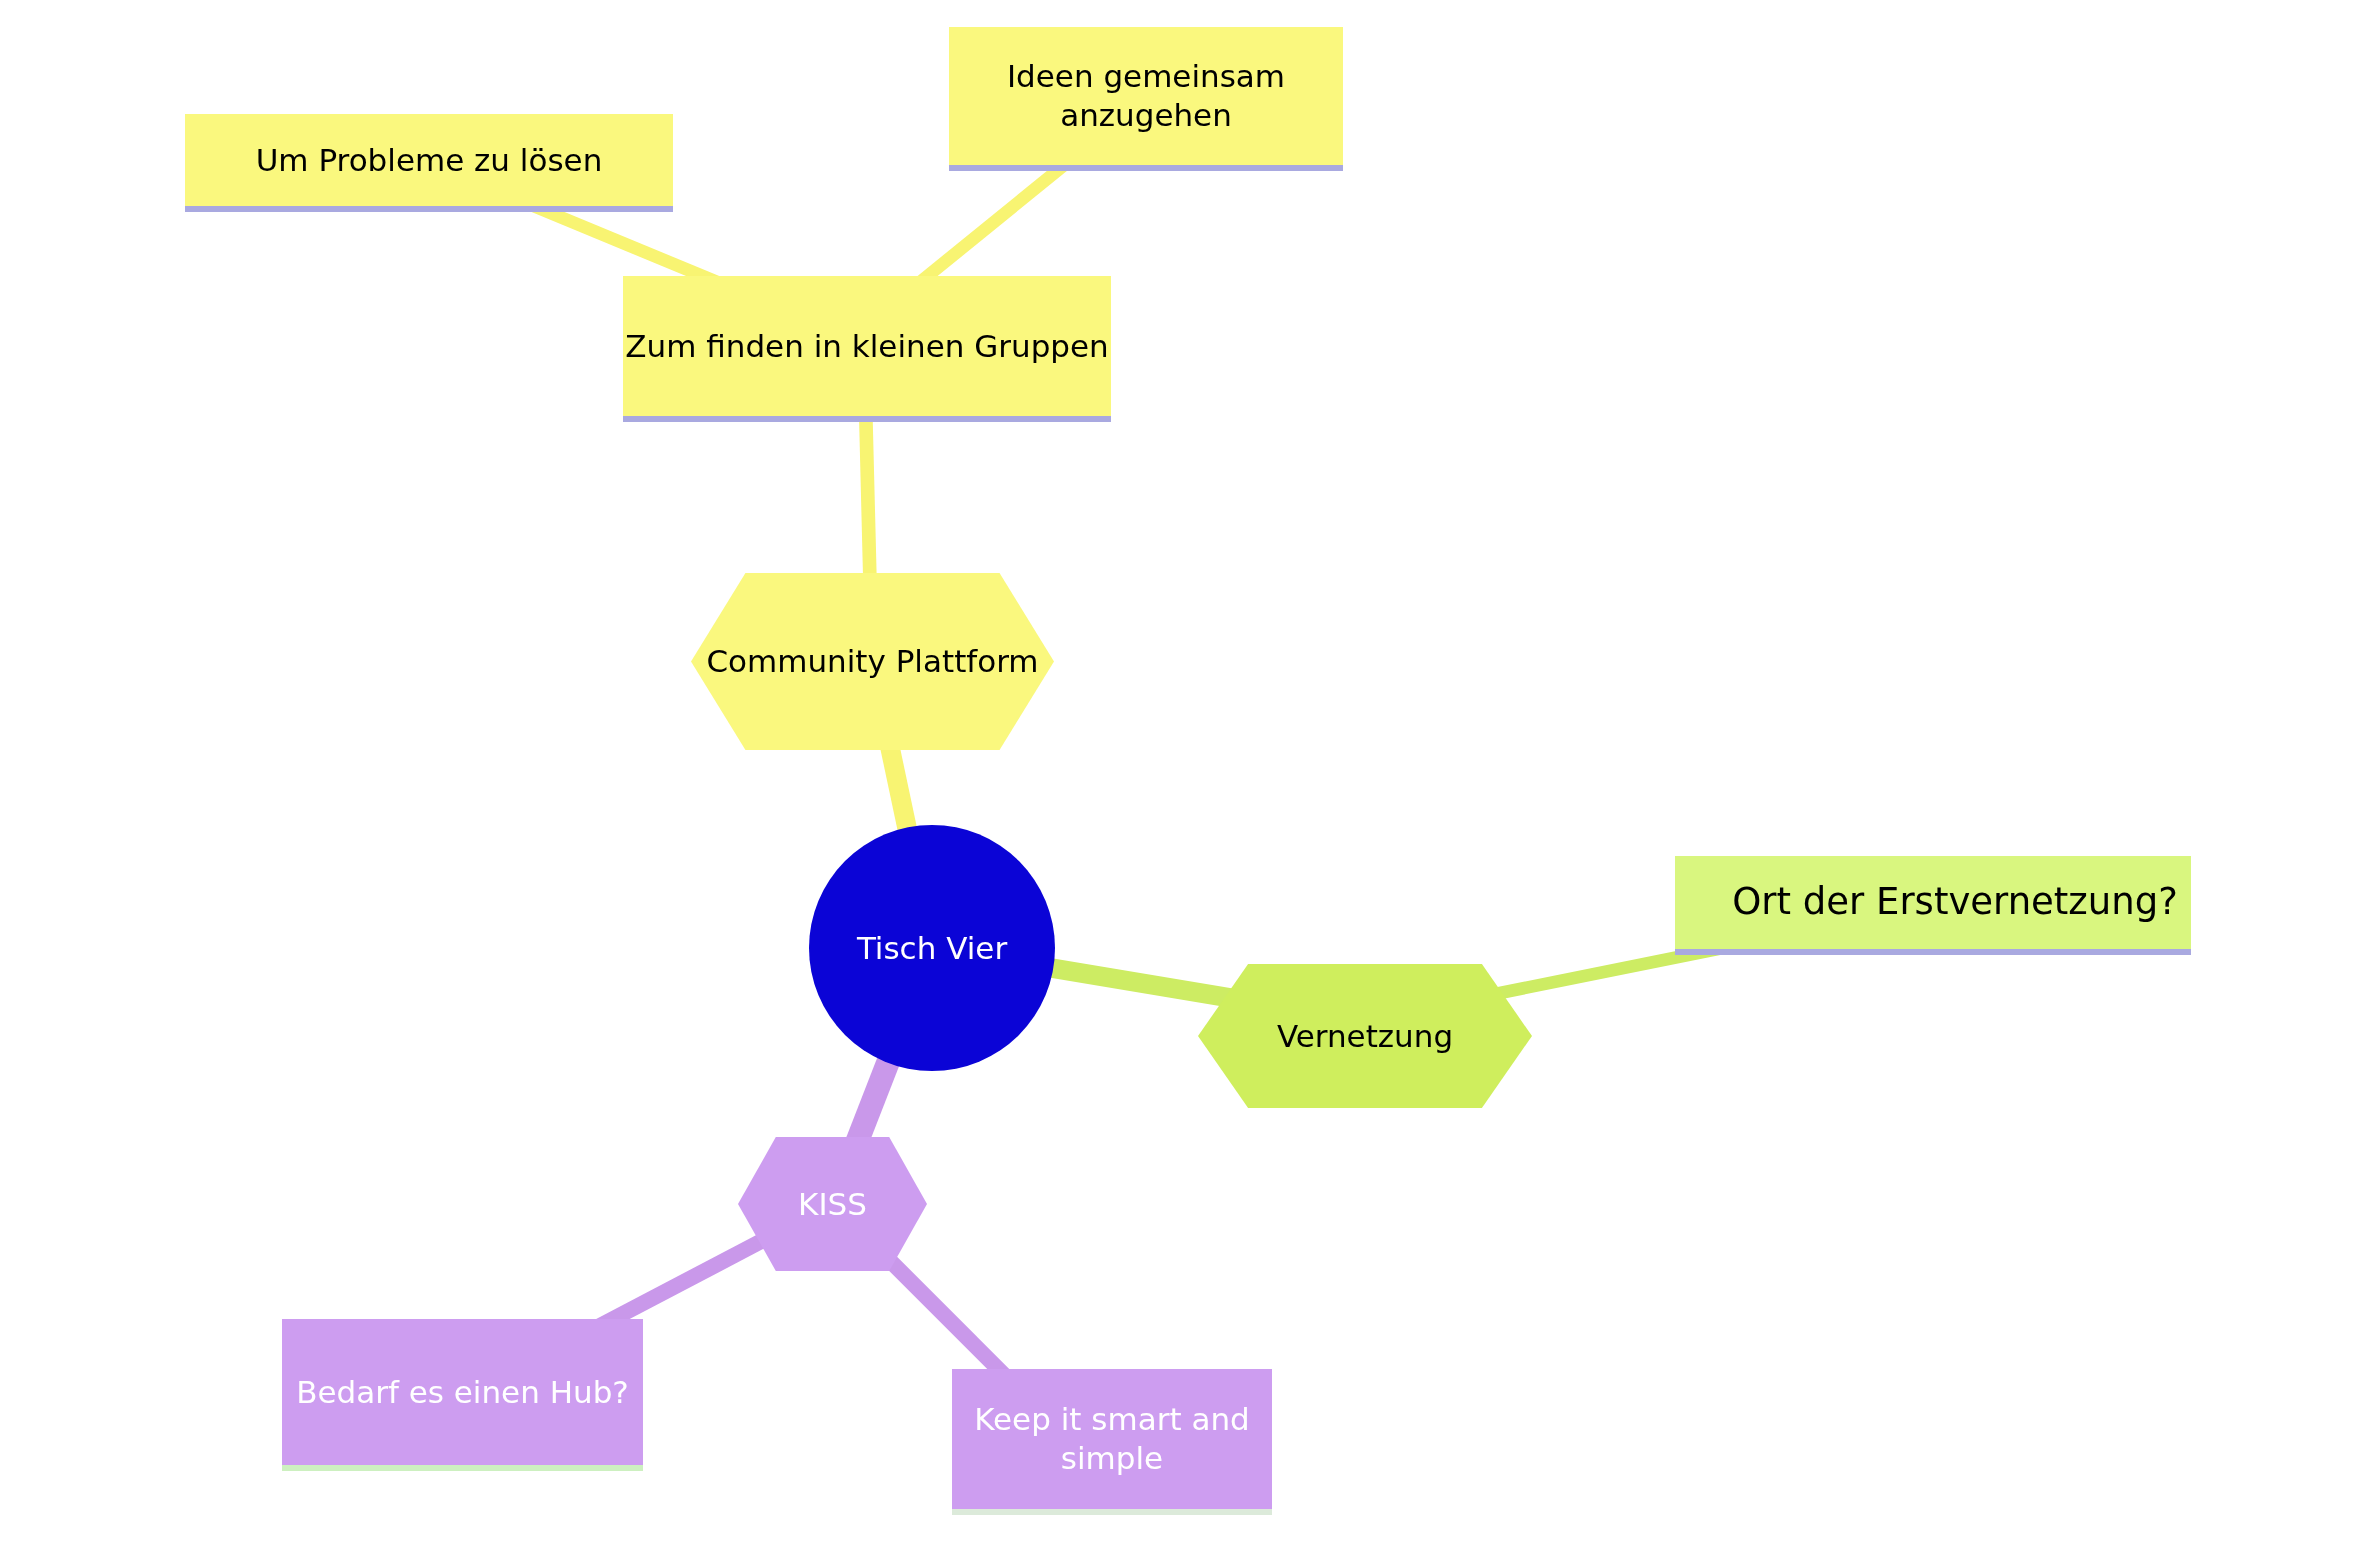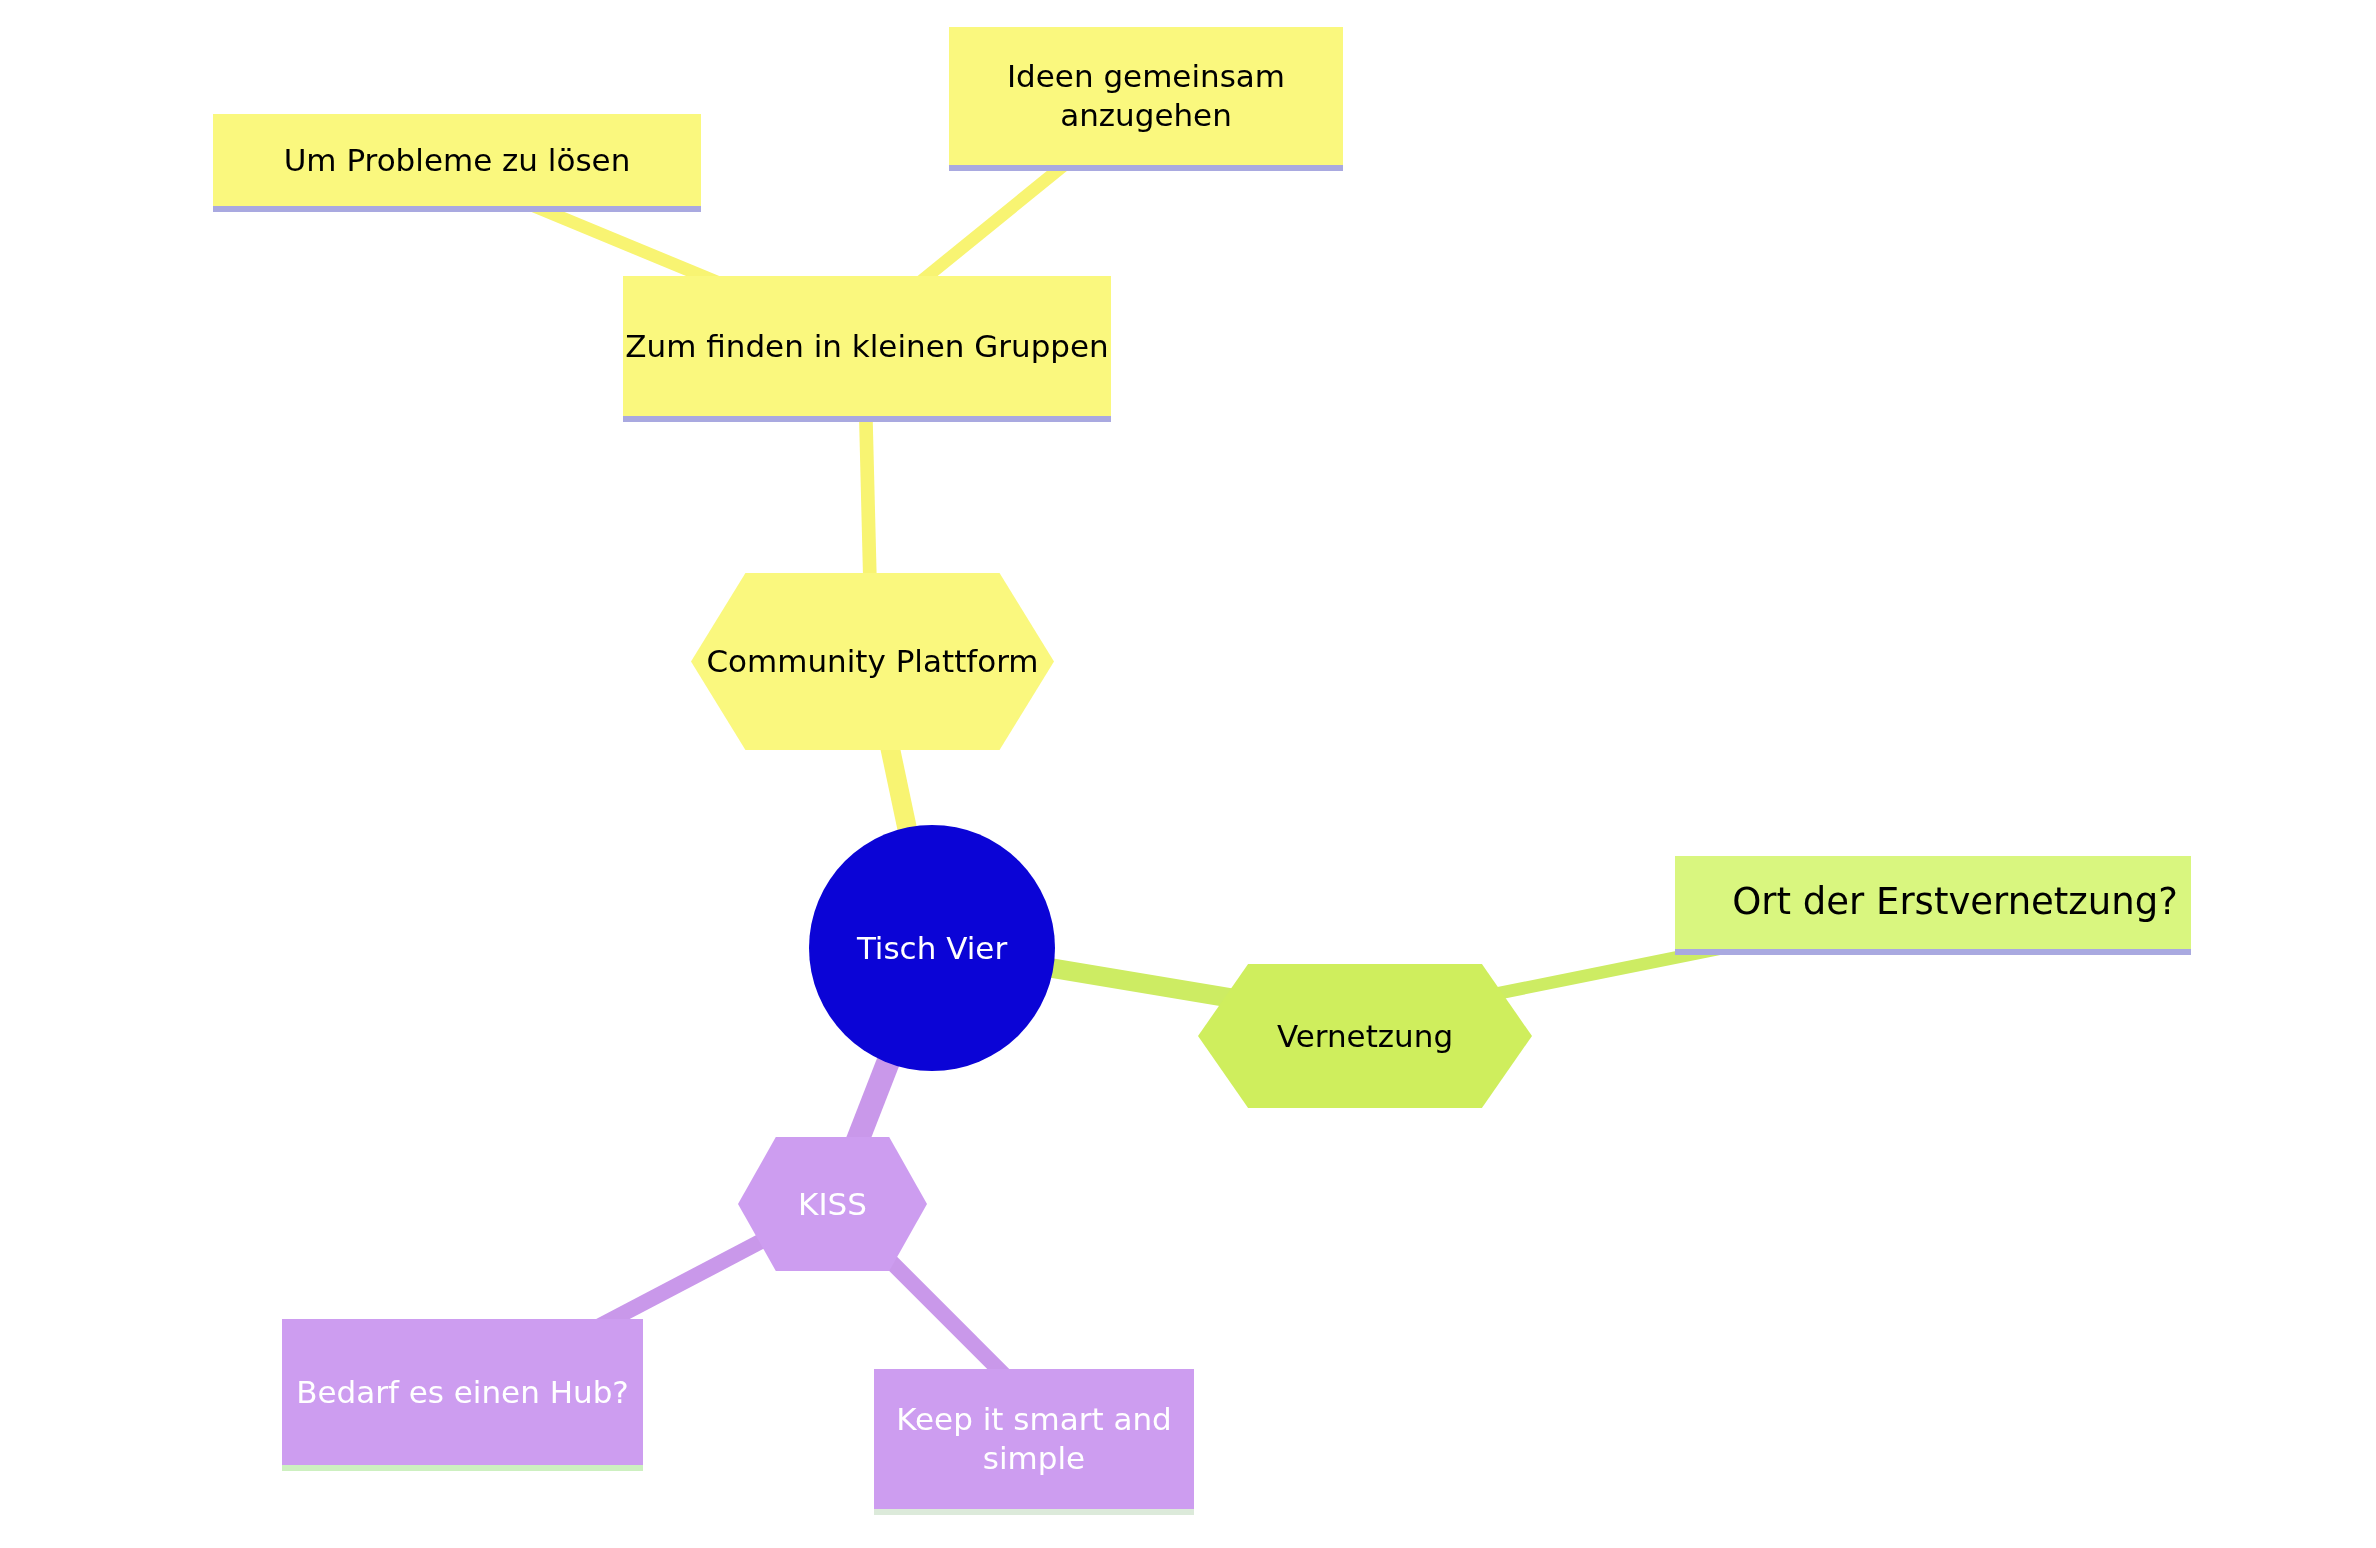--- a/index.html
+++ b/index.html
@@ -65,21 +65,21 @@
     <line class="edge-yellow" x1="894" y1="679" x2="887" y2="400" stroke-width="14"></line>
     <line class="edge-yellow" x1="810" y1="320" x2="520" y2="200" stroke-width="13"></line>
     <line class="edge-yellow" x1="930" y1="300" x2="1090" y2="170" stroke-width="13"></line>
     <line class="edge-green" x1="956" y1="972" x2="1399" y2="1046" stroke-width="20"></line>
     <line class="edge-green" x1="1399" y1="1046" x2="1900" y2="945" stroke-width="13"></line>
     <line class="edge-purple" x1="956" y1="972" x2="854" y2="1234" stroke-width="24"></line>
     <line class="edge-purple" x1="854" y1="1234" x2="480" y2="1430" stroke-width="16"></line>
     <line class="edge-purple" x1="854" y1="1234" x2="1090" y2="1470" stroke-width="16"></line>
   </svg>
 
-  <div class="node rect yellow" style="left:185px; top:114px; width:488px; height:98px;margin-left:28px;">
+  <div class="node rect yellow" style="left:185px; top:114px; width:488px; height:98px;">
     <span>Um Probleme zu lösen</span>
   </div>
 
   <div class="node rect yellow" style="left:949px; top:27px; width:394px; height:144px;">
     <span>Ideen gemeinsam anzugehen</span>
   </div>
 
   <div class="node rect yellow" style="left:623px; top:276px; width:488px; height:146px;">
     <span>Zum finden in kleinen Gruppen</span>
   </div>
@@ -101,18 +101,18 @@
   </div>
 
   <div class="node hex purple kiss" style="left:738px; top:1137px; width:189px; height:134px;">
     <span>KISS</span>
   </div>
 
   <div class="node rect purple-a" style="left:282px; top:1319px; width:361px; height:152px;">
     <span>Bedarf es einen Hub?</span>
   </div>
 
-  <div class="node rect purple-b" style="left:874px; top:1369px; width:320px; height:146px;">
+  <div class="node rect purple-b" style="left:952px; top:1369px; width:320px; height:146px;">
     <span>Keep it smart and simple</span>
   </div>
 
 </div>
 
 
 </body></html>

